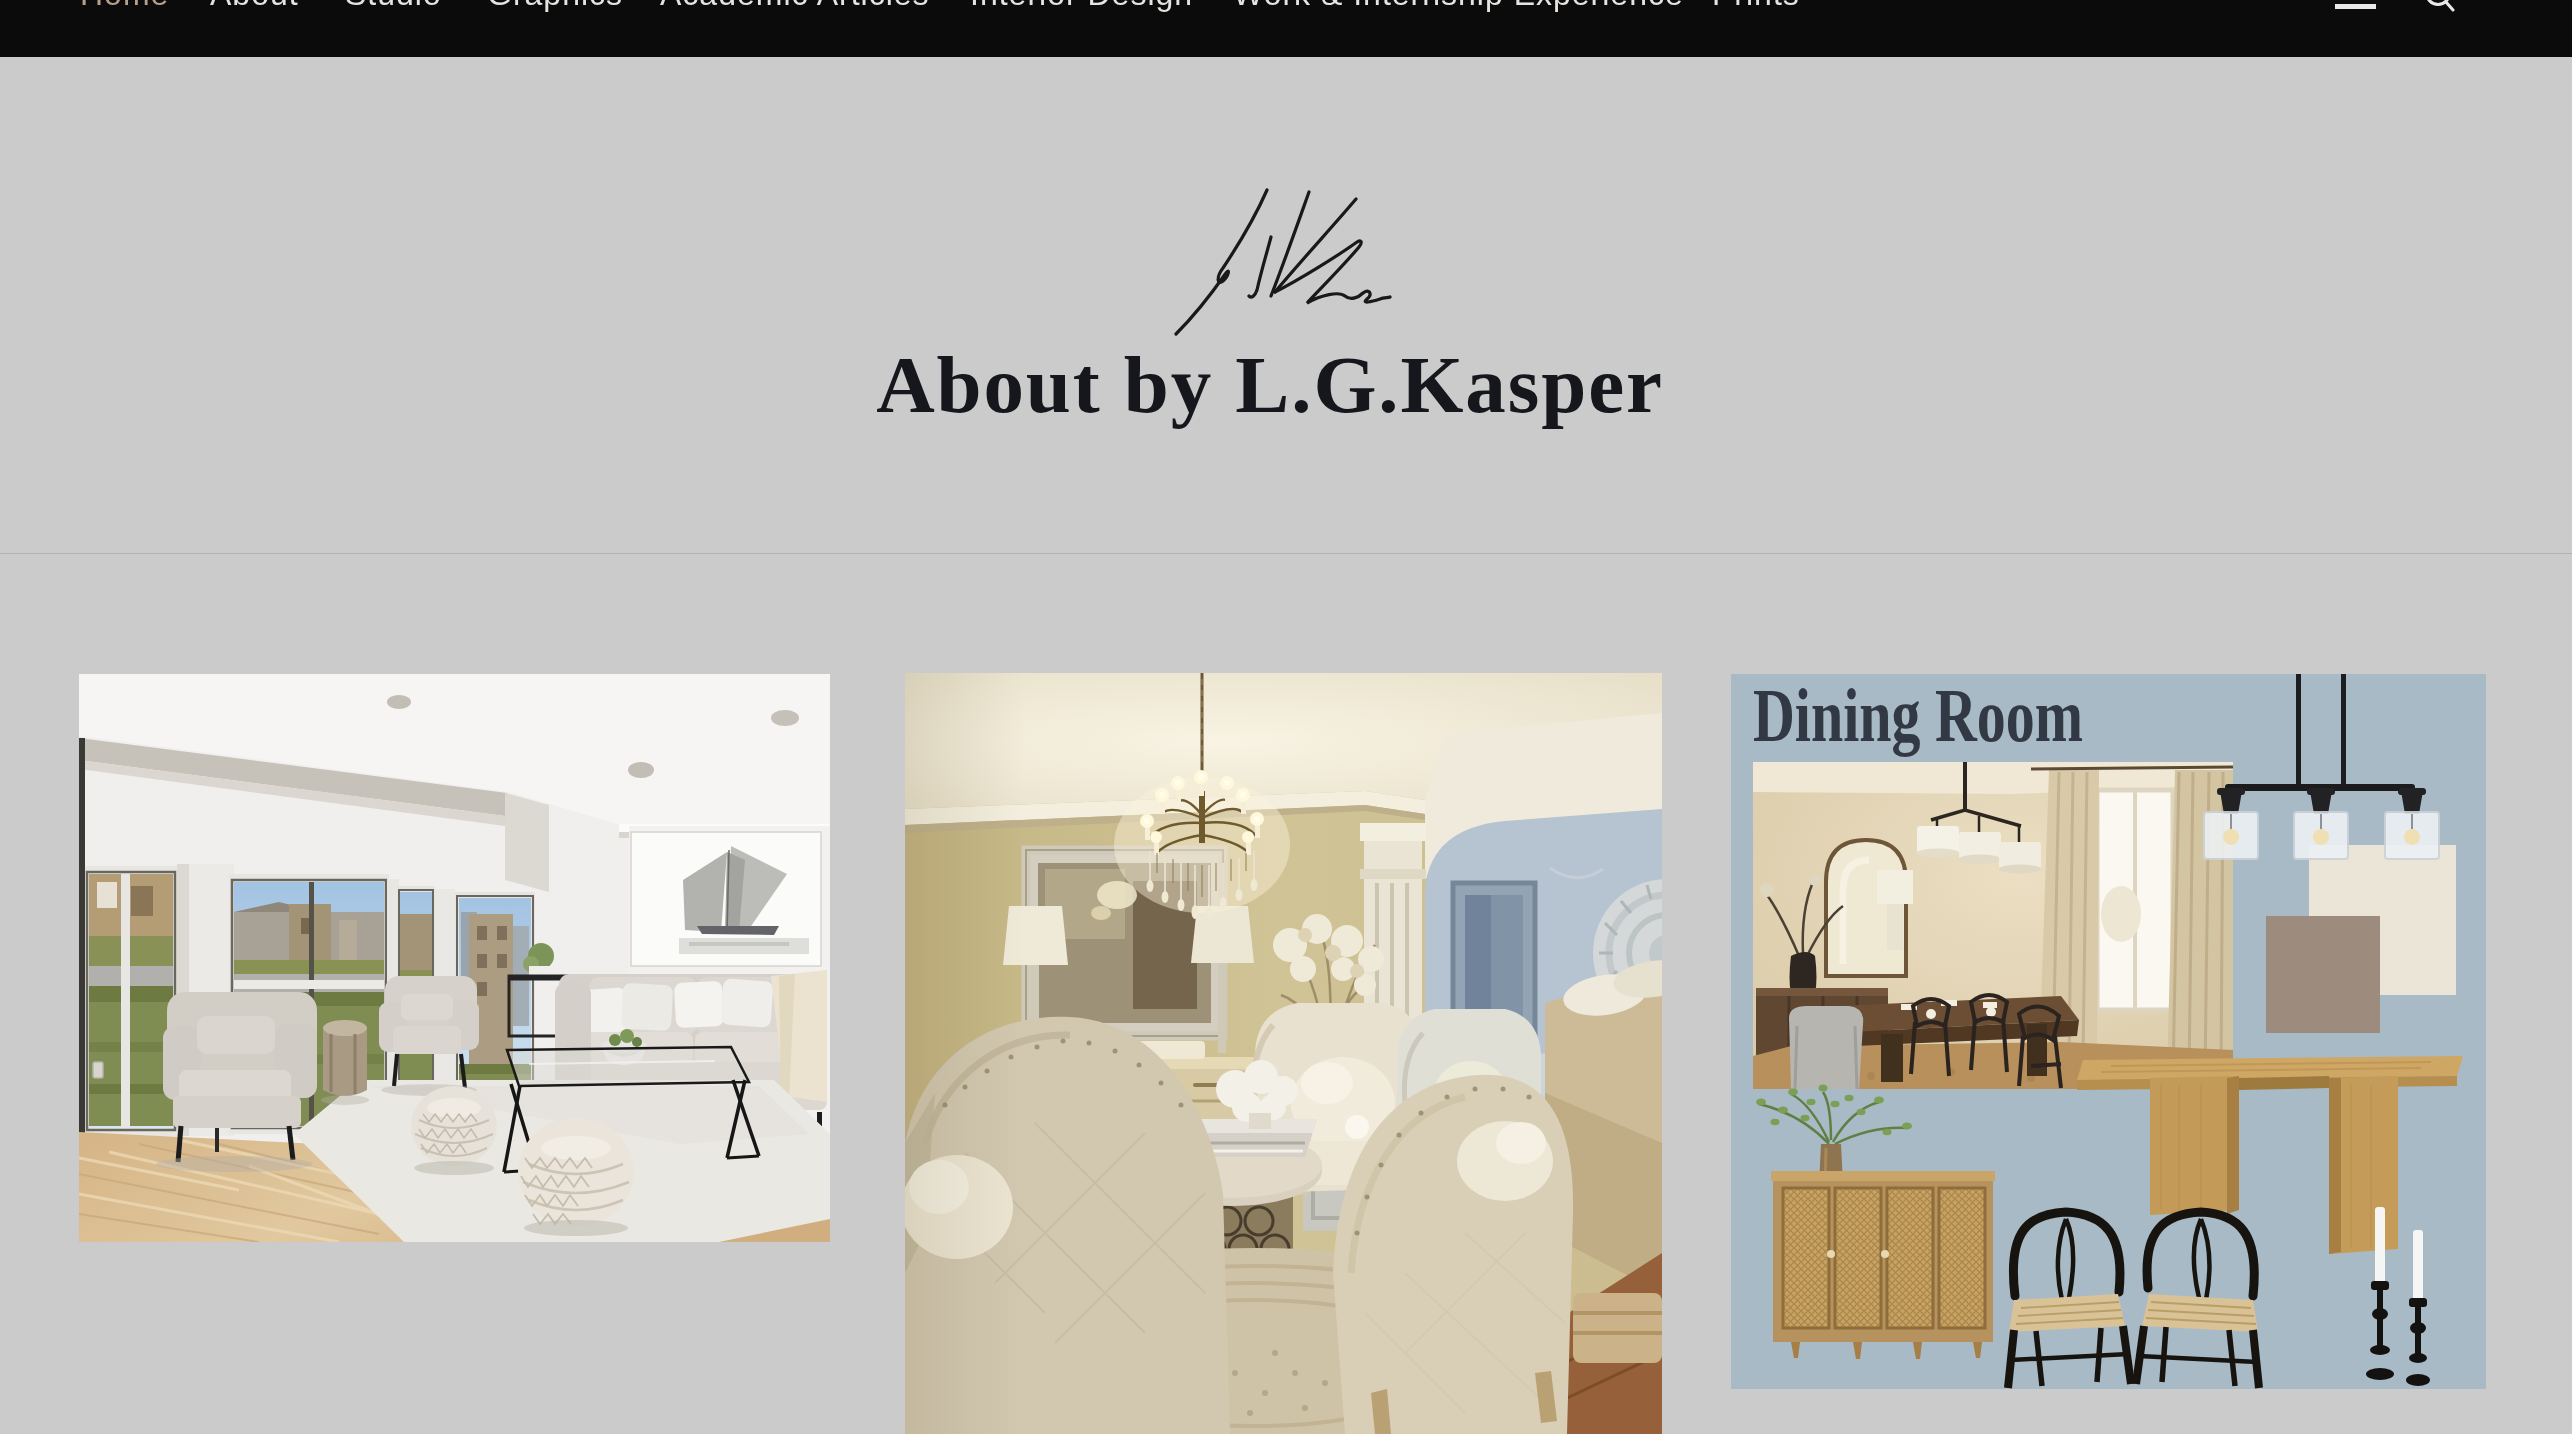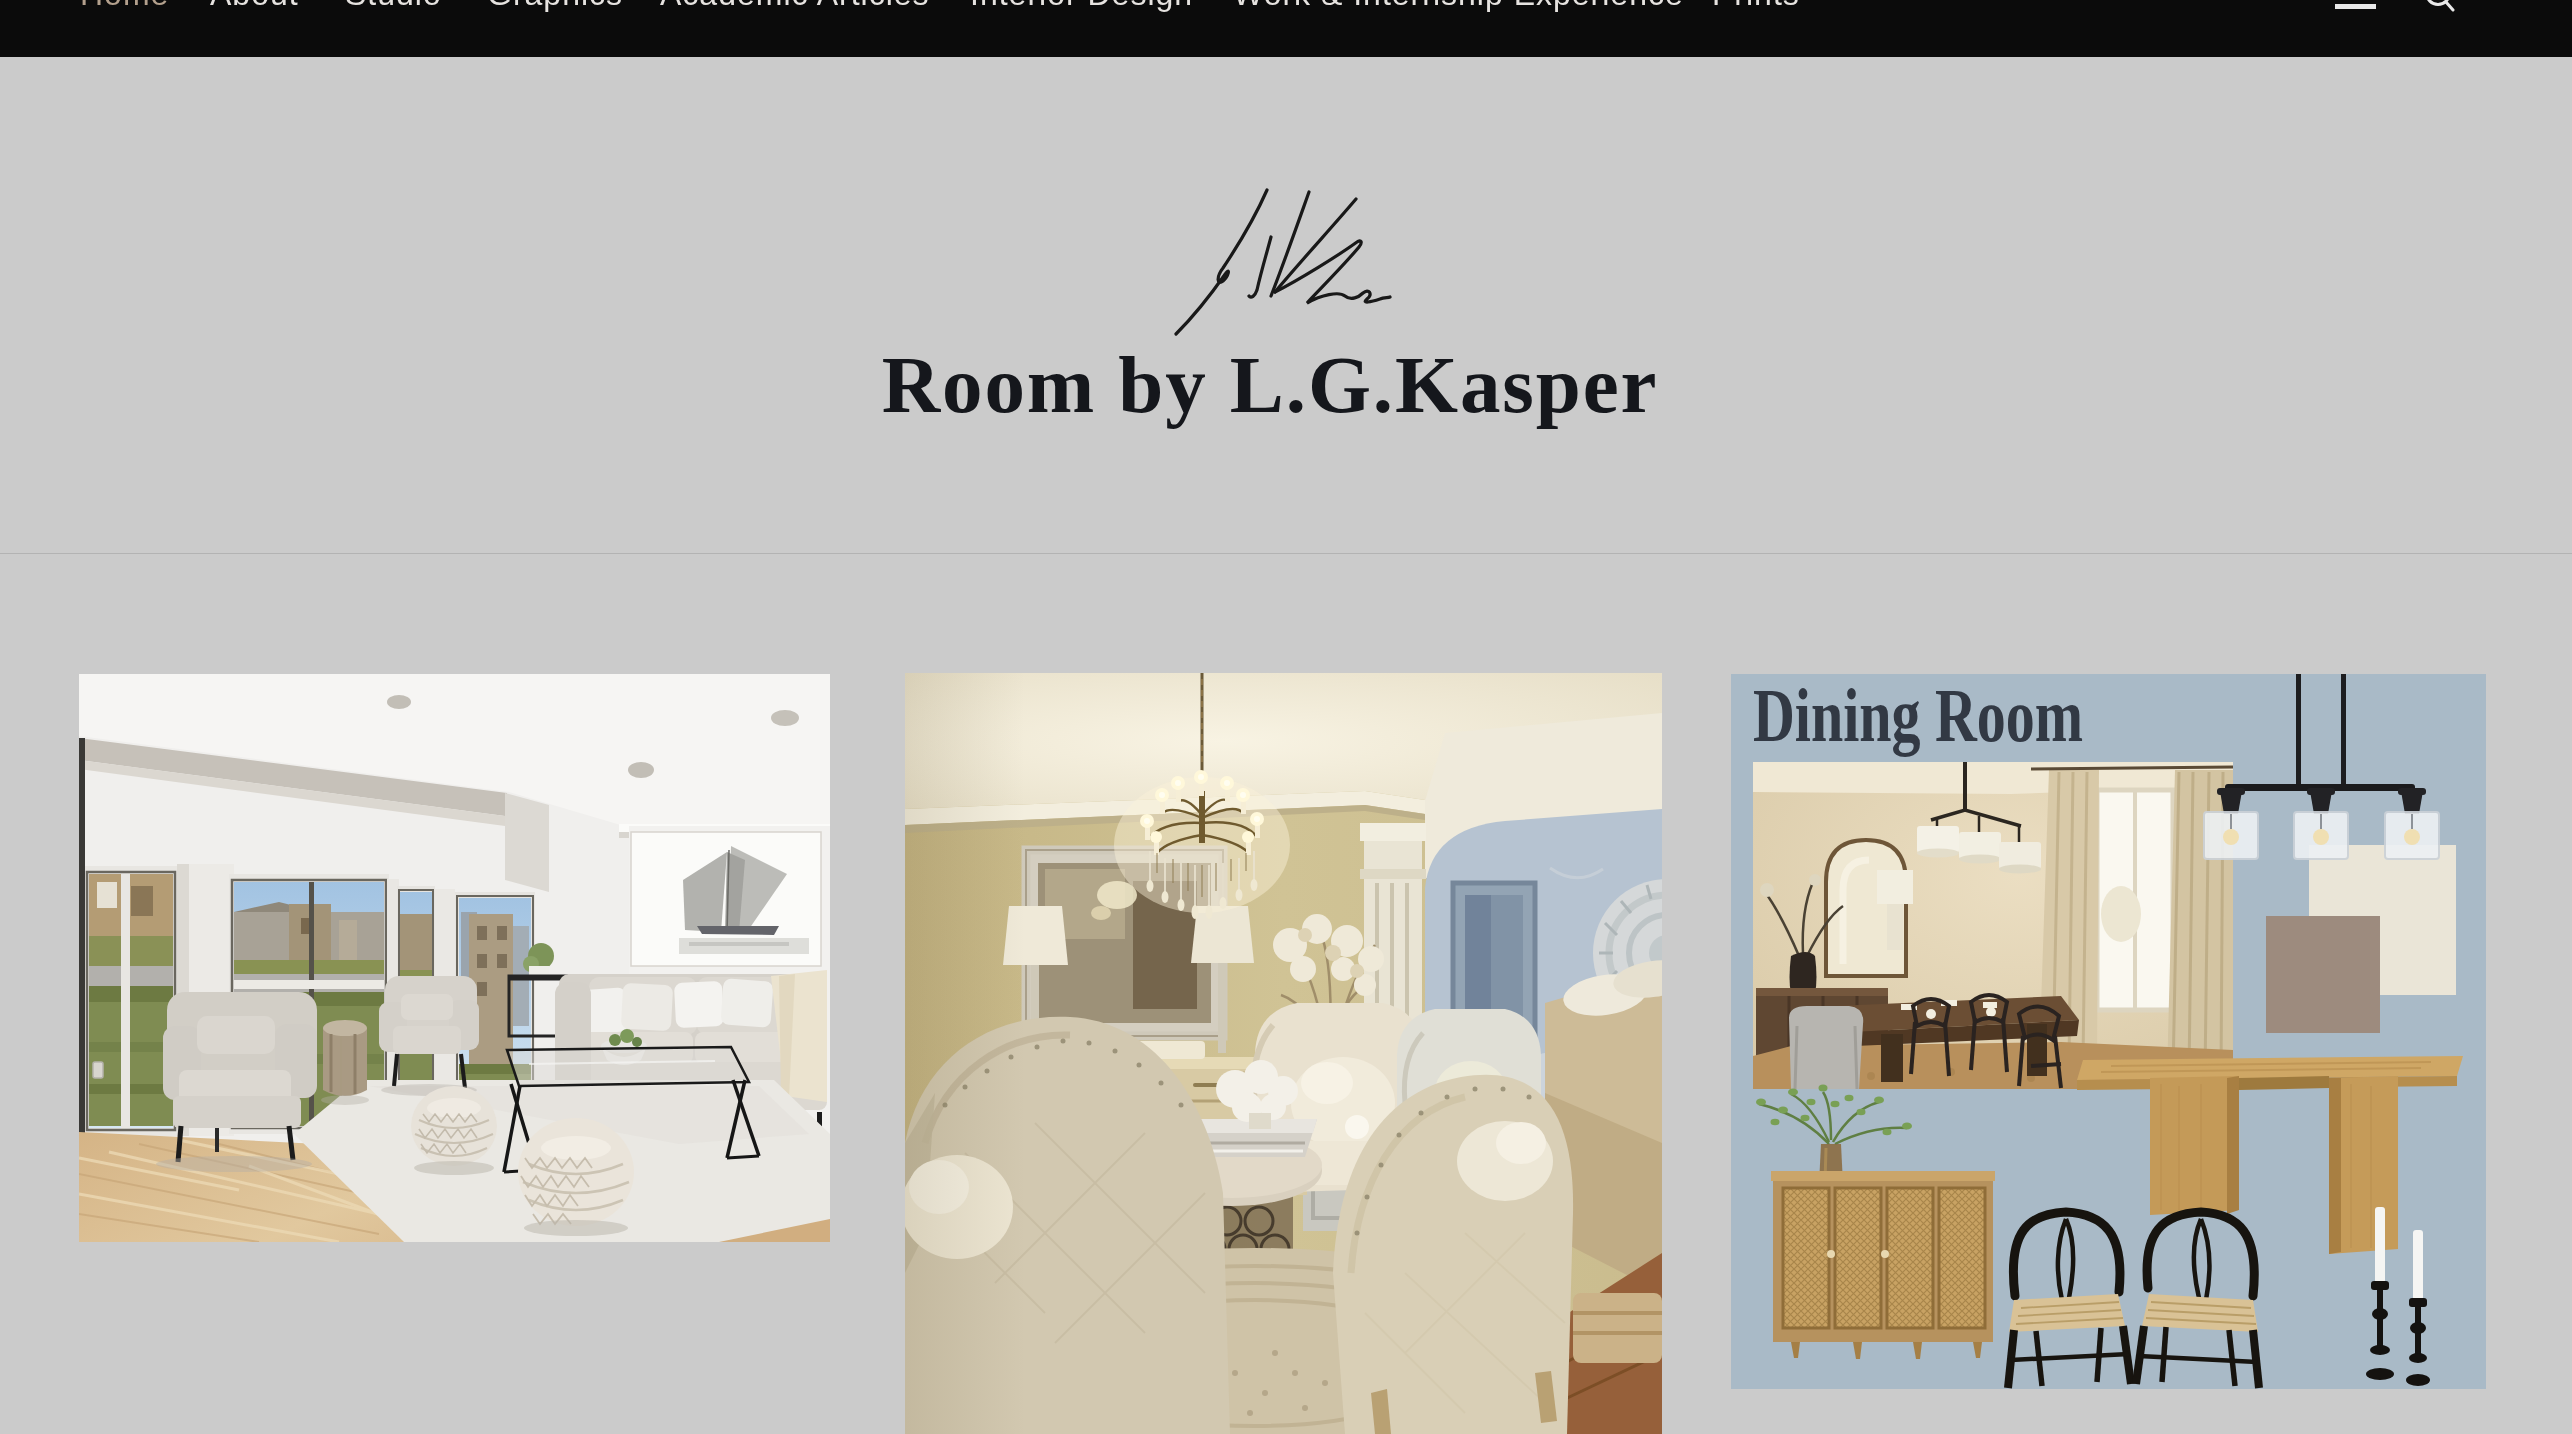--- a/index.html
+++ b/index.html
@@ -42,21 +42,21 @@
 <svg class="abs" style="left:1150px;top:165px;" width="260" height="185" viewBox="0 0 260 185">
   <g fill="none" stroke="#191919" stroke-width="3.2" stroke-linecap="round">
     <path d="M 26,169 C 45,150 62,128 76,108 C 80,102 79,111 73,116 C 67,121 66,112 73,103 C 87,82 106,50 117,25"></path>
     <path d="M 121,72 C 117,87 111,107 107,125 C 105,131 101,134 99,131"></path>
     <path d="M 159,27 C 149,55 135,95 121,131"></path>
     <path d="M 206,34 C 184,60 150,97 125,127"></path>
     <path d="M 125,127 C 149,115 189,90 207,77 C 211,74 213,77 209,82 C 194,100 169,125 157,138 C 171,130 189,126 195,131 C 201,136 209,132 213,128 C 219,123 223,129 217,134 C 211,139 221,137 230,134 C 234,132 238,133 240,132"></path>
   </g>
 </svg>
 
-<div id="title">Room by L.G.Kasper</div>
+<div id="title">About by L.G.Kasper</div>
 
 <div id="divider"></div>
 
 <svg id="photo1" class="abs" style="left:79px;top:674px;" width="751" height="568" viewBox="0 0 751 568">
   <defs>
     <linearGradient id="sky1" x1="0" y1="0" x2="0" y2="1">
       <stop offset="0" stop-color="#a2c3e2"></stop>
         <stop offset="1" stop-color="#d6e7f3"></stop>
     </linearGradient>
     <linearGradient id="floor1" x1="0" y1="0" x2="1" y2="0.3">

